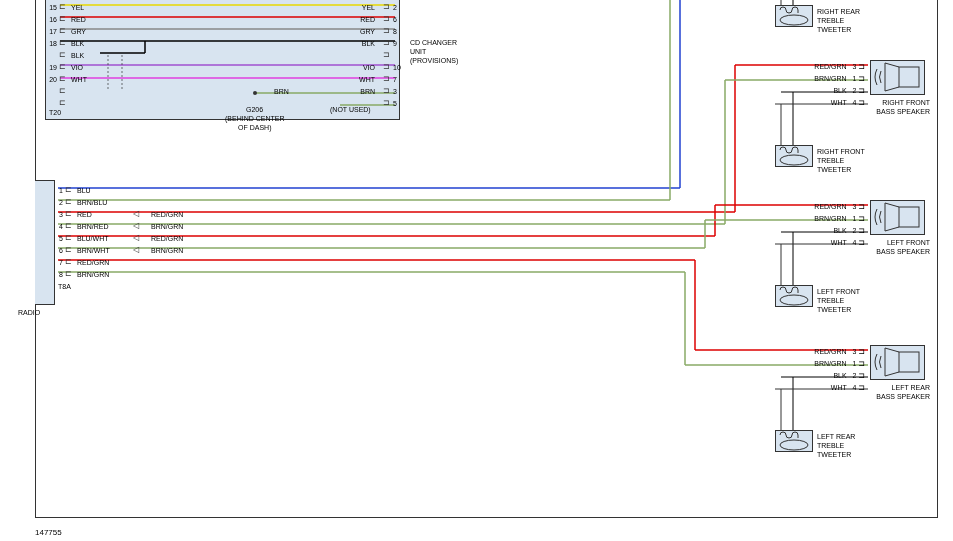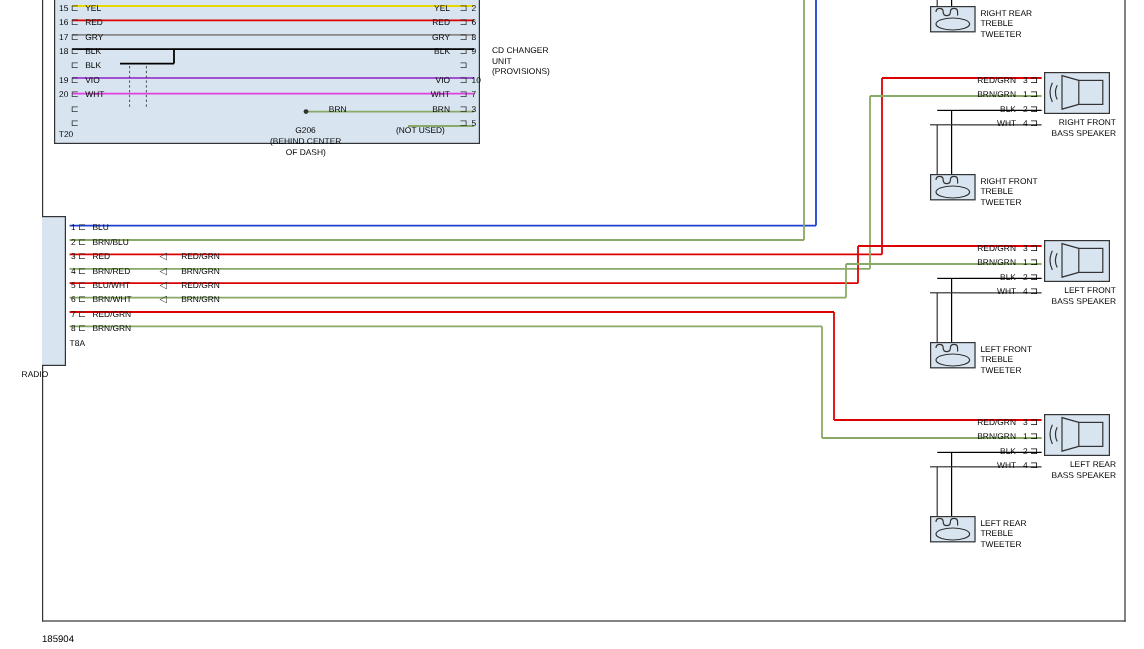--- a/index.html
+++ b/index.html
@@ -296,13 +296,13 @@
     <div class="spk-label" style="left: 810px; top: 383px; width: 55px; text-align: right;">WHT &nbsp; 4 <span style="font-size:8px">⊐</span></div>
     <div class="speaker-coil" style="left: 775px; top: 430px;"><svg width="36" height="20">
         <path d="M4 4 Q4 1 7 1 Q10 1 10 4 Q10 7 13 7 Q16 7 16 4 Q16 1 19 1 Q22 1 22 4 L22 7" fill="none" stroke="#333"></path>
         <ellipse cx="18" cy="14" rx="14" ry="5" fill="none" stroke="#333"></ellipse>
       </svg></div>
     <div class="spk-label" style="left: 817px; top: 432px; white-space: pre;">LEFT REAR
 TREBLE
 TWEETER</div>
   </div>
 
-<div class="footer-id">185904</div>
+<div class="footer-id">147755</div>
 
 </body></html>

